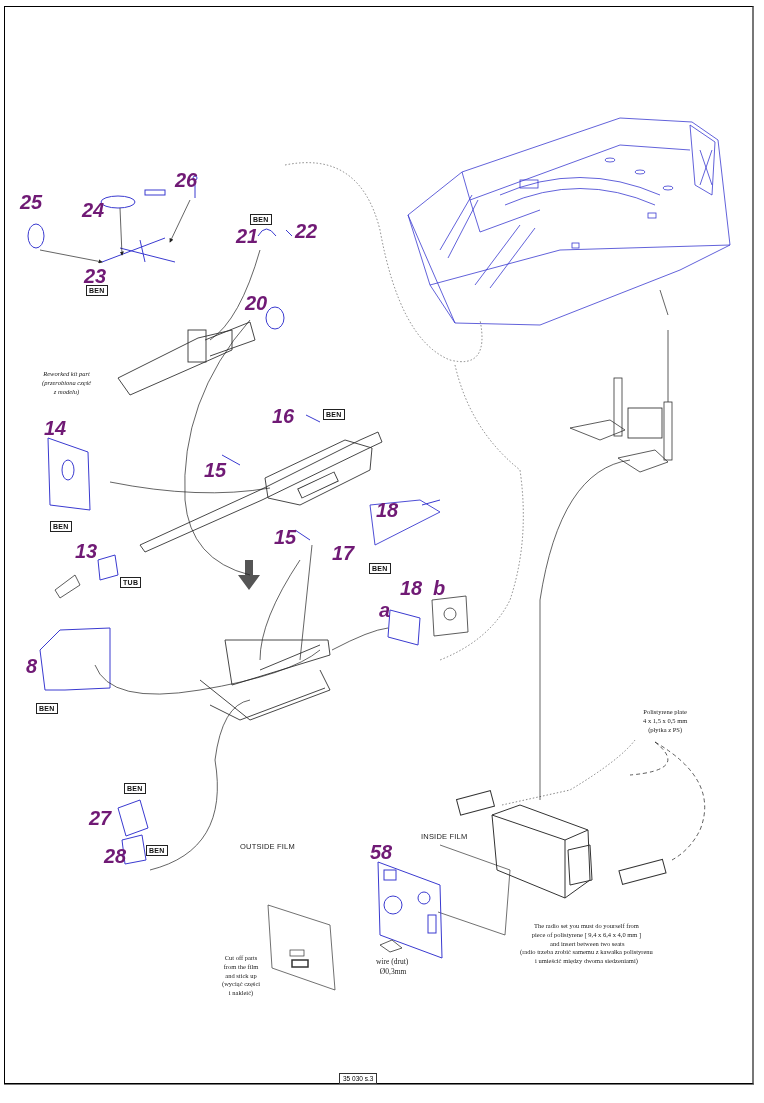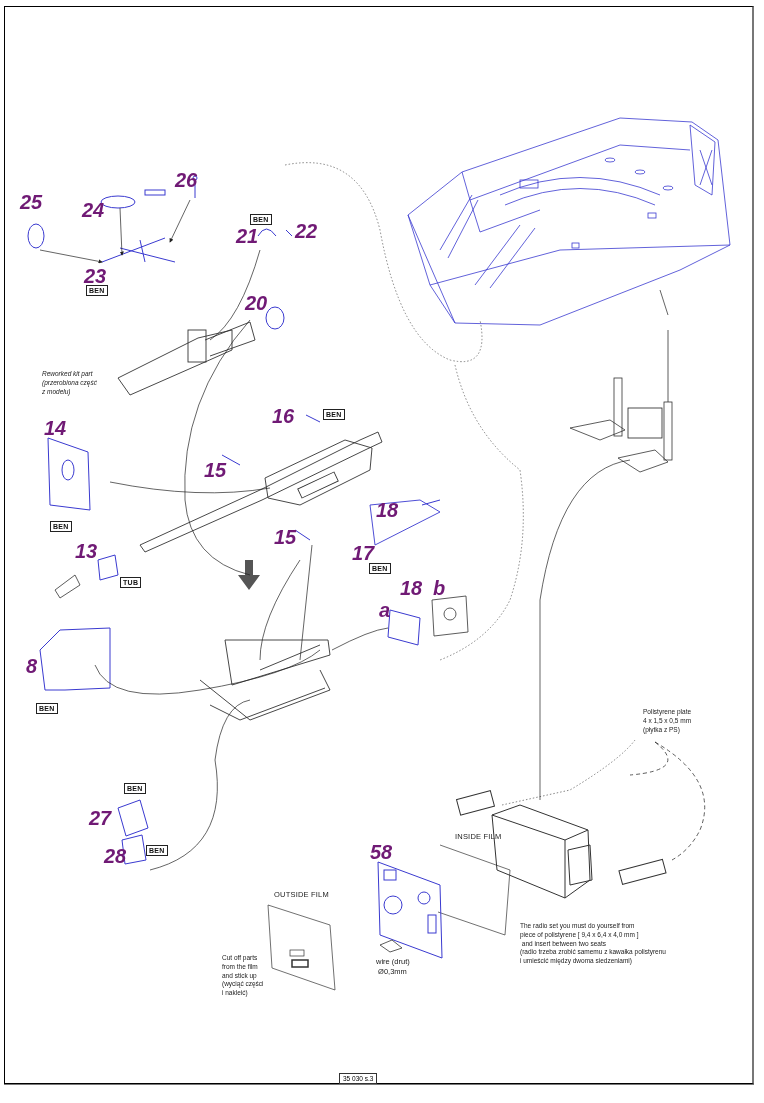--- a/index.html
+++ b/index.html
@@ -2,23 +2,23 @@
 <html><head>
 <meta charset="utf-8">
 <style>
   html, body { margin:0; padding:0; background:#ffffff; }
   body { width:764px; height:1103px; position:relative; overflow:hidden; font-family:"Liberation Sans", sans-serif; }
   .frame { position:absolute; left:4px; top:6px; width:750px; height:1078px; border:1px solid #000; border-right:2px solid #777; box-sizing:border-box; }
   .bottom-line { position:absolute; left:4px; top:1084px; width:750px; height:1px; background:#777; }
   svg.art { position:absolute; left:0; top:0; }
   .num { position:absolute; font-family:"Liberation Sans", sans-serif; font-weight:bold; font-style:italic; font-size:20px; color:#701a75; line-height:1; }
   .tag { position:absolute; font-family:"Liberation Sans", sans-serif; font-weight:bold; font-size:7px; color:#111; border:1px solid #222; padding:1px 2px; line-height:1; background:#fff; letter-spacing:0.3px; }
-  .note { position:absolute; font-family:Liberation Sans, sans-serif; font-size:6.5px; color:#222; line-height:1.35; white-space:pre; }
+  .note { position:absolute; font-family:Liberation Serif, serif; font-size:6.5px; color:#222; line-height:1.35; white-space:pre;text-align:center; }
   .note.it { font-style:italic; }
-  .label { position:absolute; font-family:"Liberation Sans", sans-serif; font-size:7.5px; color:#222; letter-spacing:0.2px;margin-left:34px; }
+  .label { position:absolute; font-family:"Liberation Sans", sans-serif; font-size:7.5px; color:#222; letter-spacing:0.2px; }
   .pageref { position:absolute; left:339px; top:1073px; font-size:6.5px; border:1px solid #333; padding:1px 3px; background:#fff; line-height:1.1; }
 </style>
 </head>
 <body>
 
 <div class="frame"></div>
 <div class="bottom-line"></div>
 
 <svg class="art" width="764" height="1103" viewBox="0 0 764 1103">
   <defs>
@@ -181,42 +181,42 @@
 
 <div class="num" style="left:44px;top:418px">14</div>
 <div class="tag" style="left:50px;top:521px">BEN</div>
 <div class="num" style="left:272px;top:406px">16</div>
 <div class="tag" style="left:323px;top:409px">BEN</div>
 <div class="num" style="left:204px;top:460px">15</div>
 <div class="num" style="left:274px;top:527px">15</div>
 <div class="num" style="left:75px;top:541px">13</div>
 <div class="tag" style="left:120px;top:577px">TUB</div>
 <div class="num" style="left:376px;top:500px">18</div>
-<div class="num" style="left:352px;top:543px">17</div>
+<div class="num" style="left:332px;top:543px">17</div>
 <div class="tag" style="left:369px;top:563px">BEN</div>
 
 <div class="num" style="left:400px;top:578px">18</div>
 <div class="num" style="left:379px;top:600px">a</div>
 <div class="num" style="left:433px;top:578px">b</div>
 
 <div class="num" style="left:26px;top:656px">8</div>
 <div class="tag" style="left:36px;top:703px">BEN</div>
 
 <div class="tag" style="left:124px;top:783px">BEN</div>
 <div class="num" style="left:89px;top:808px">27</div>
 <div class="num" style="left:104px;top:846px">28</div>
 <div class="tag" style="left:146px;top:845px">BEN</div>
 
 <div class="num" style="left:370px;top:842px">58</div>
 
 <div class="note" style="left:643px;top:708px">Polistyrene plate
 4 x 1,5 x 0,5 mm
 (płytka z PS)</div>
 <div class="label" style="left:421px;top:832px">INSIDE FILM</div>
-<div class="label" style="left:240px;top:890px">OUTSIDE FILM</div>
+<div class="label" style="left:240px;top:842px">OUTSIDE FILM</div>
 <div class="note" style="left:520px;top:922px">The radio set you must do yourself from
 piece of polistyrene [ 9,4 x 6,4 x 4,0 mm ]
  and insert between two seats
 (radio trzeba zrobić samemu z kawałka polistyrenu
 i umieścić między dwoma siedzeniami)</div>
 <div class="note" style="left:222px;top:954px">Cut off parts
 from the film
 and stick up
 (wyciąć części
 i nakleić)</div>

